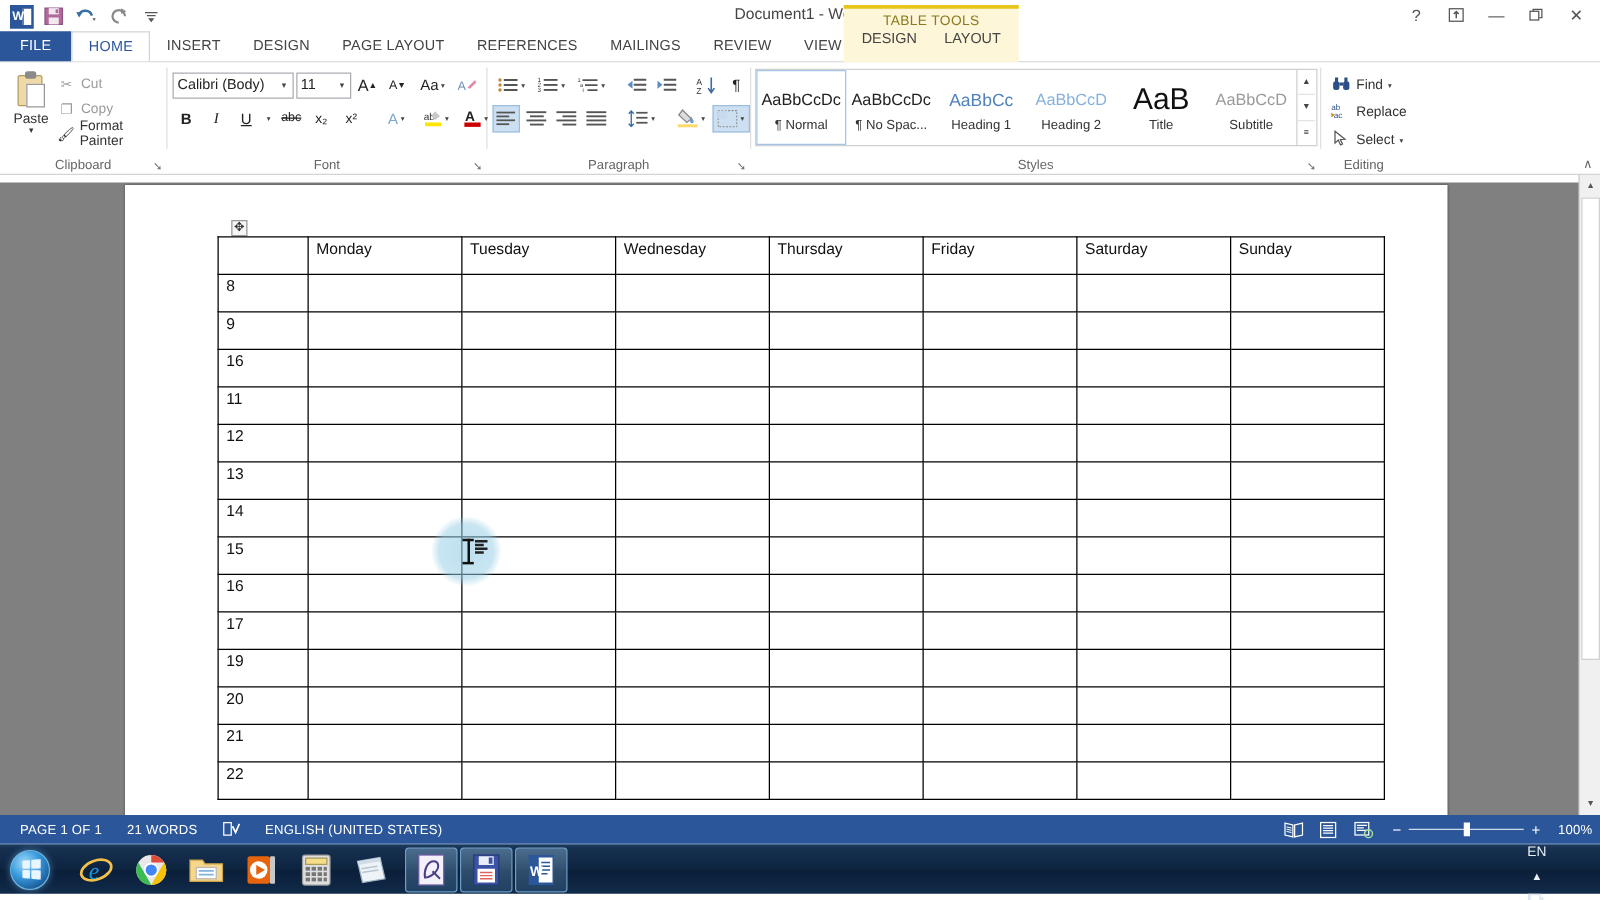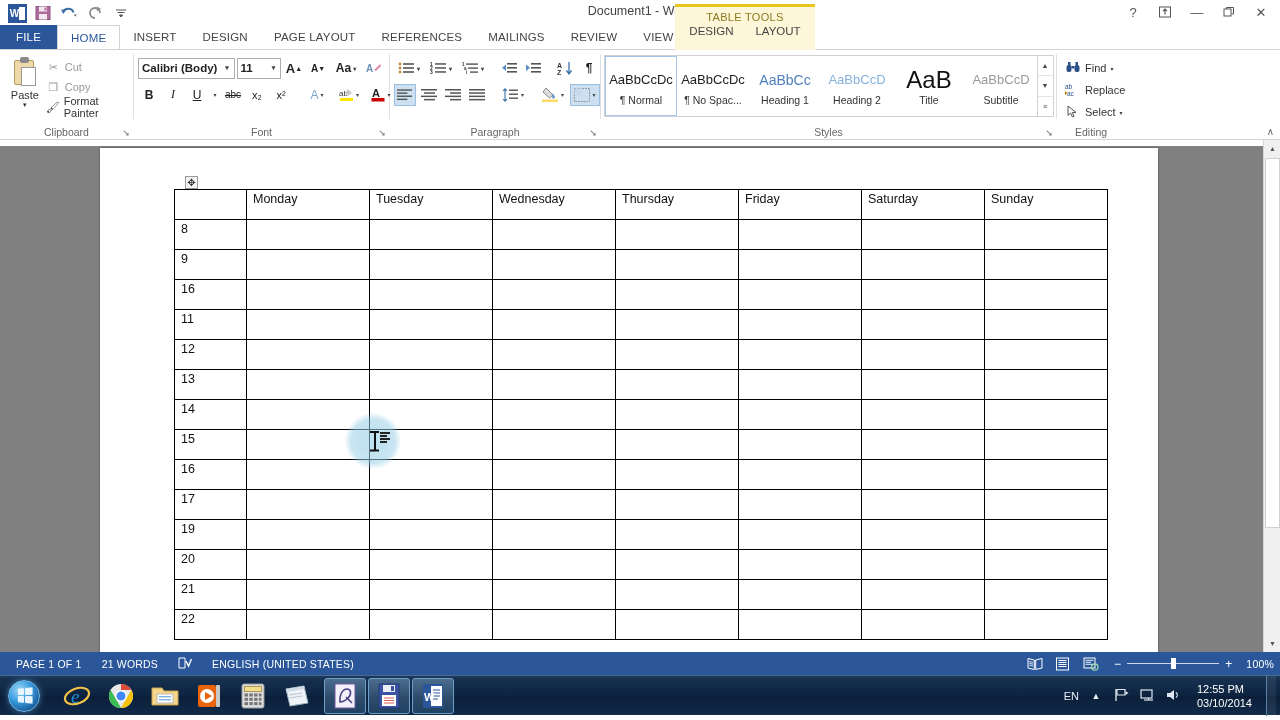--- a/index.html
+++ b/index.html
@@ -157,21 +157,21 @@
   .clip-cmds { display: flex; flex-direction: column; gap: 2px; padding-top: 5px; }
   .clip-cmd {
     display: flex; align-items: center; gap: 4px;
     font-size: 11px; color: #9a9a9a; height: 18px;
   }
   .clip-cmd .ic { width: 15px; text-align: center; font-size: 11px; }
 
   
   .fontgrp { width: 255px; }
   .row1, .row2 { display: flex; align-items: center; gap: 2px; }
-  .row1 { padding-top: 4px; height: 26px; font-weight: bold; }
+  .row1 { padding-top: 4px; height: 26px; }
   .row2 { padding-top: 5px; height: 26px; }
   .combo {
     height: 21px; border: 1px solid #abadb3; background: #fff;
     display: flex; align-items: center; font-size: 11.5px; color: #222;
     padding-left: 3px; position: relative;
   }
   .combo .cv { flex: 1; }
   .combo .carat { width: 13px; text-align: center; font-size: 7px; color: #444; }
   .fontname { width: 98px; }
   .fontsize { width: 45px; }
@@ -384,21 +384,21 @@
     position: relative;
   }
   .tb-ico.active {
     border: 1px solid #6f9fc8;
     border-radius: 3px;
     background: linear-gradient(to bottom, rgba(160,205,240,.38), rgba(90,150,200,.22));
   }
   .tray {
     position: absolute; right: 0; top: 0; height: 40px;
     display: flex; align-items: center; gap: 8px;
-    padding-right: 4px; color: #e8eef6; font-size: 11px;
+    padding-right: 17px; color: #e8eef6; font-size: 11px; flex-direction: column;
   }
   .tray-ico { width: 18px; text-align: center; font-size: 13px; }
   .clock {
     line-height: 14px; font-size: 11px;
     padding: 0 6px; color: #fff;
   }
   .show-desktop {
     width: 10px; height: 40px;
     border-left: 1px solid #5a7fa5;
     background: rgba(255,255,255,.07);

